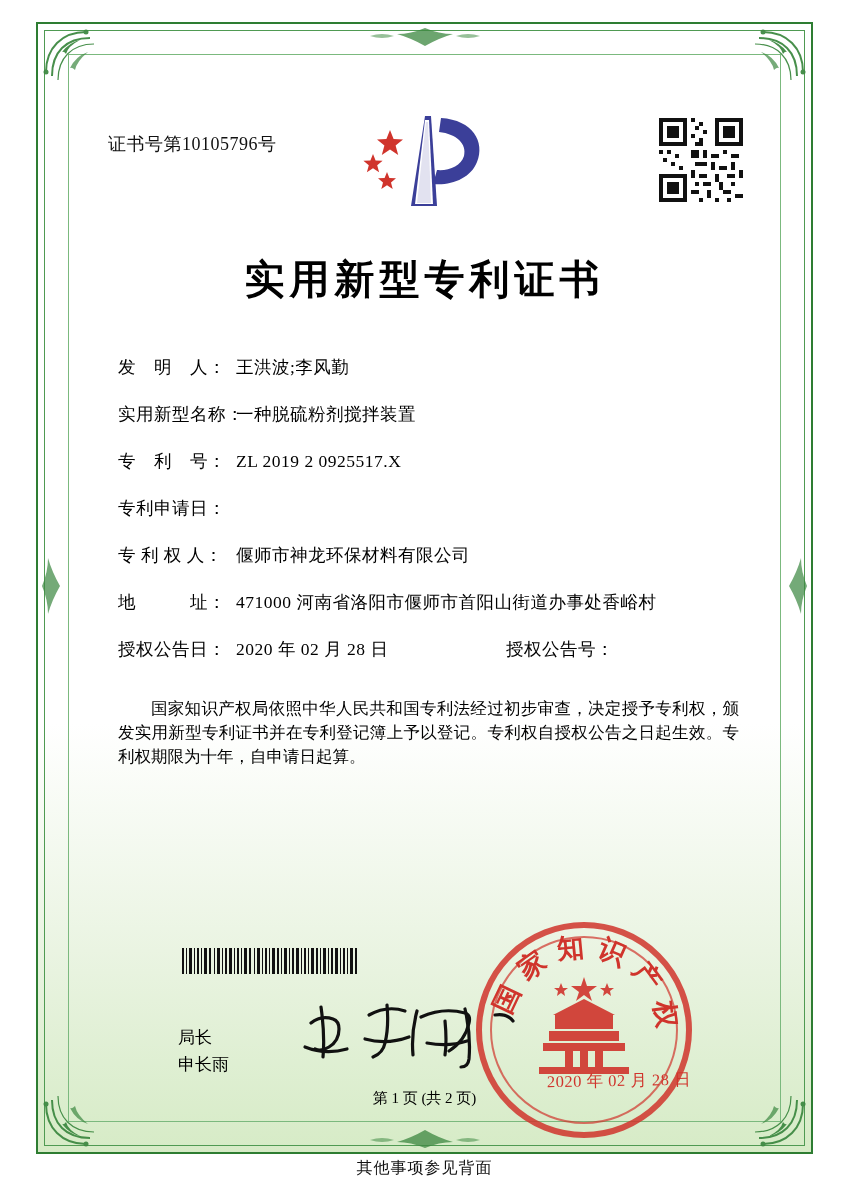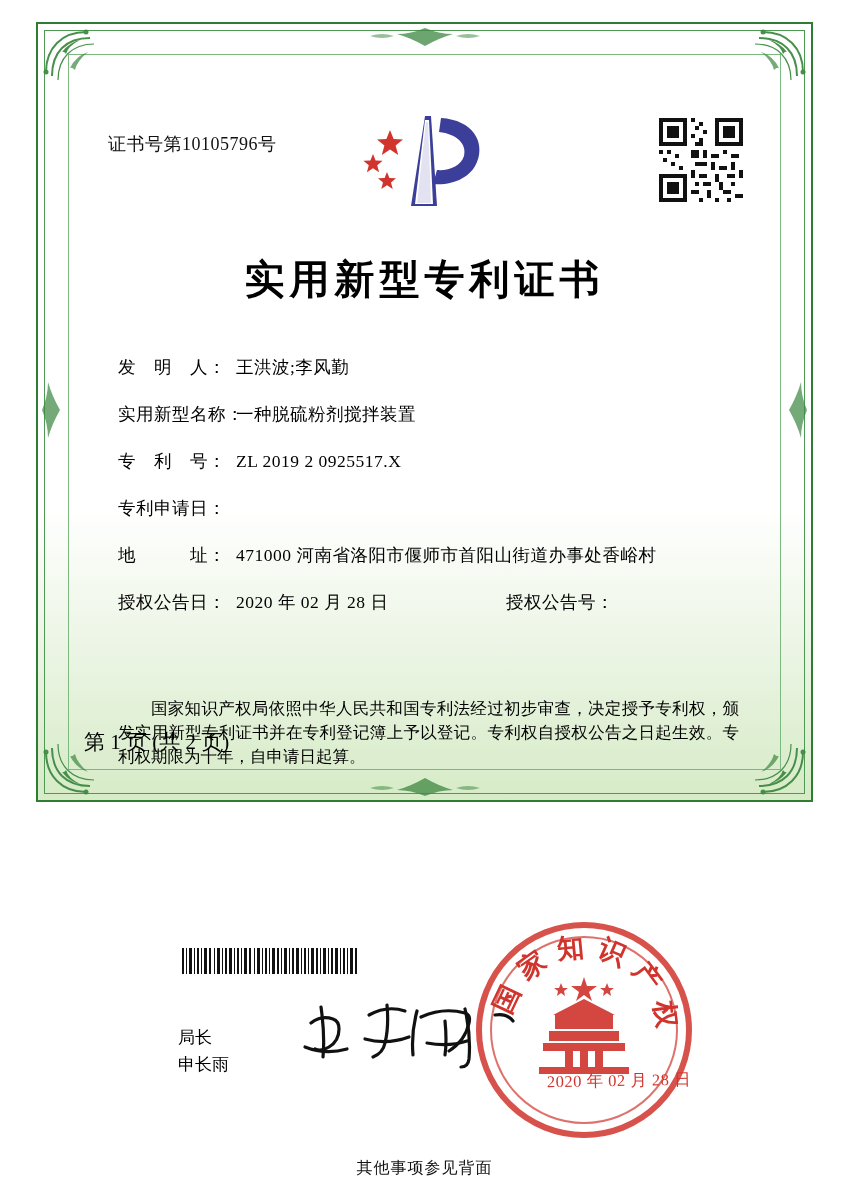--- a/index.html
+++ b/index.html
@@ -20,21 +20,21 @@
     height: 1200px;
     background: #ffffff;
   }
 
   
   .cert {
     position: absolute;
     left: 36px;
     top: 22px;
     width: 777px;
-    height: 780px;
+    height: 1132px;
     background:
       linear-gradient(to bottom, #ffffff 0%, #ffffff 62%, #eaf4e2 82%, #d6ebc6 100%);
     box-sizing: border-box;
   }
   .frame-outer {
     position: absolute;
     left: 0; top: 0; right: 0; bottom: 0;
     border: 2px solid #2e7d32;
     box-sizing: border-box;
   }
@@ -218,21 +218,22 @@
     font-size: 16.5px;
     letter-spacing: 0.5px;
     transform: rotate(-1deg);
   }
 
   .page-num {
     position: absolute;
     left: 0;
     right: 0;
     bottom: -2px;
-    font-size: 21px;
+    text-align: center;
+    font-size: 15px;
     color: #000;
   }
 
   .footer-note {
     position: absolute;
     left: 0;
     right: 0;
     top: 1158px;
     text-align: center;
     font-size: 16px;
@@ -438,20 +439,24 @@
           <div class="field-value">一种脱硫粉剂搅拌装置</div>
         </div>
         <div class="field-row">
           <div class="field-label">专　利　号：</div>
           <div class="field-value">ZL 2019 2 0925517.X</div>
         </div>
         <div class="field-row">
           <div class="field-label">专利申请日：</div>
         </div>
         <div class="field-row">
+          <div class="field-label">专 利 权 人：</div>
+          <div class="field-value">偃师市神龙环保材料有限公司</div>
+        </div>
+        <div class="field-row">
           <div class="field-label">地　　　址：</div>
           <div class="field-value">471000 河南省洛阳市偃师市首阳山街道办事处香峪村</div>
         </div>
         <div class="field-row dual">
           <div class="field-label">授权公告日：</div>
           <div class="field-value">2020 年 02 月 28 日</div>
           <div class="field-label2">授权公告号：</div>
         </div>
       </div>
 

